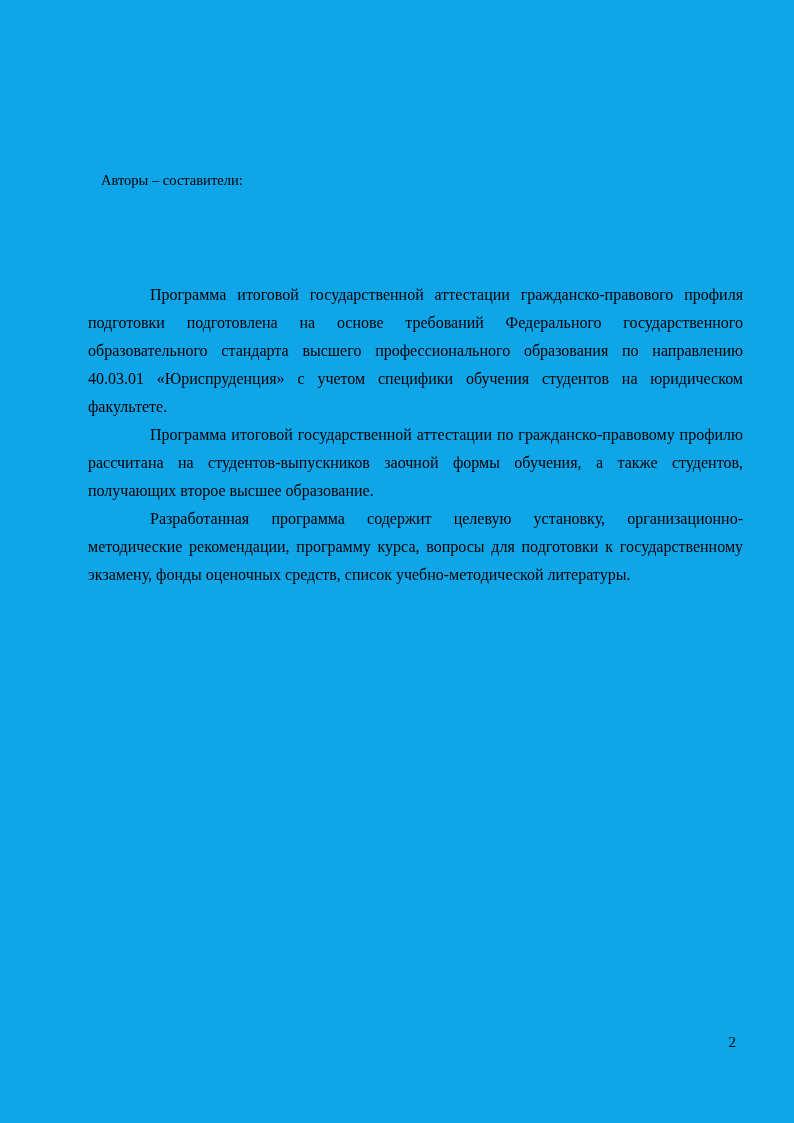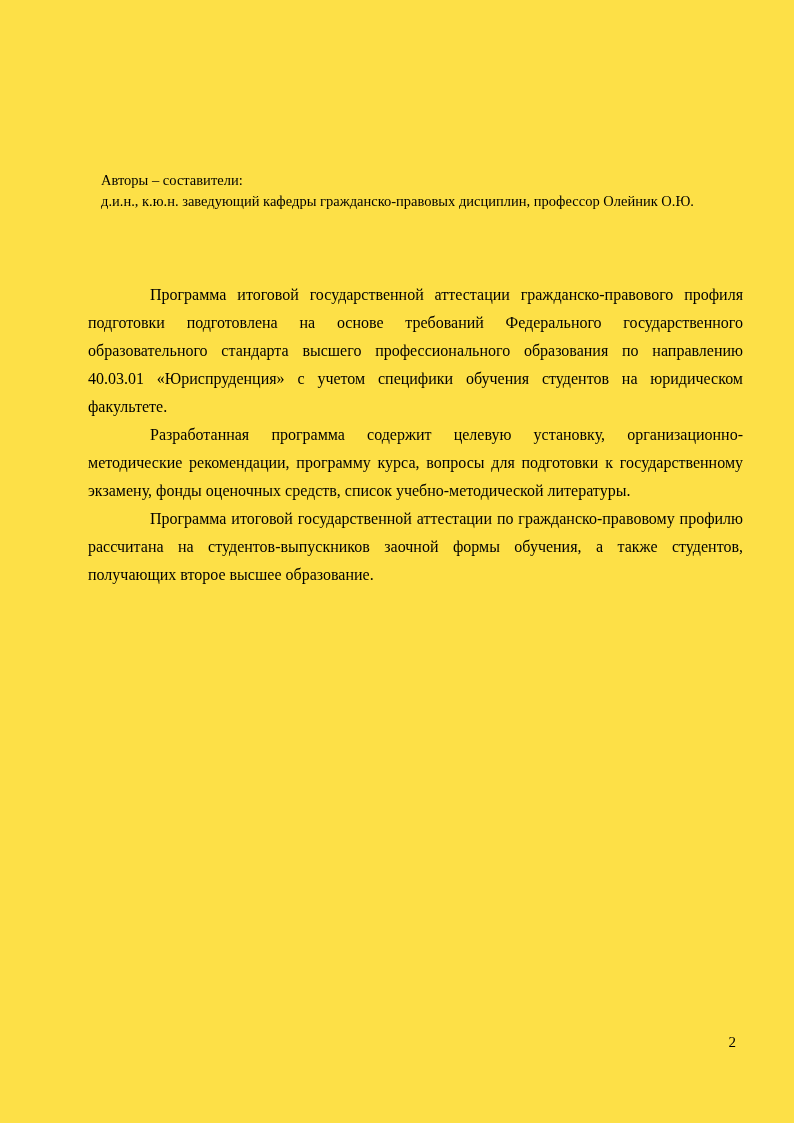--- a/index.html
+++ b/index.html
@@ -4,21 +4,21 @@
 <style>
   html, body {
     margin: 0;
     padding: 0;
     background: #ffffff;
   }
   .page {
     position: relative;
     width: 794px;
     height: 1123px;
-    background: #fde047;
+    background: #0ea5e9;
     color: #000000;
     font-family: "Liberation Serif", "DejaVu Serif", serif;
     overflow: hidden;
     box-sizing: border-box;
   }
   .authors-block {
     position: absolute;
     left: 101px;
     top: 170px;
     width: 650px;
@@ -53,24 +53,23 @@
     line-height: 20px;
   }
 </style>
 </head>
 <body>
 
 <div class="page">
 
   <div class="authors-block">
     <span class="authors-label">Авторы – составители:</span>
-    <span class="authors-credentials">д.и.н., к.ю.н. заведующий кафедры гражданско-правовых дисциплин, профессор Олейник О.Ю.</span>
   </div>
 
   <div class="body-block">
     <p>Программа итоговой государственной аттестации гражданско-правового профиля подготовки подготовлена на основе требований Федерального государственного образовательного стандарта высшего профессионального образования по направлению 40.03.01 «Юриспруденция» с учетом специфики обучения студентов на юридическом факультете.</p>
+    <p>Программа итоговой государственной аттестации по гражданско-правовому профилю рассчитана на студентов-выпускников заочной формы обучения, а также студентов, получающих второе высшее образование.</p>
     <p>Разработанная программа содержит целевую установку, организационно-методические рекомендации, программу курса, вопросы для подготовки к государственному экзамену, фонды оценочных средств, список учебно-методической литературы.</p>
-    <p>Программа итоговой государственной аттестации по гражданско-правовому профилю рассчитана на студентов-выпускников заочной формы обучения, а также студентов, получающих второе высшее образование.</p>
   </div>
 
   <div class="page-number">2</div>
 
 </div>
 
 </body></html>

